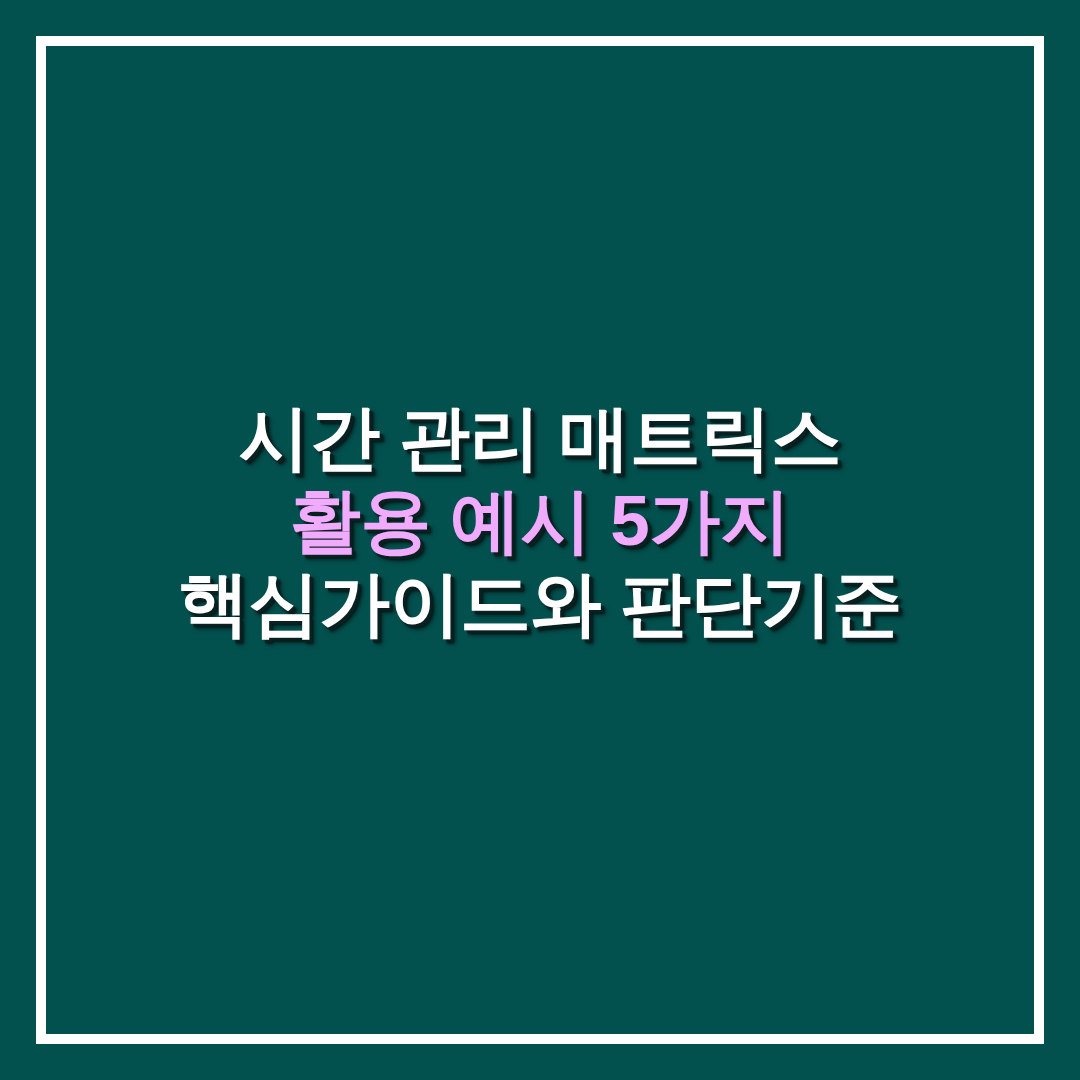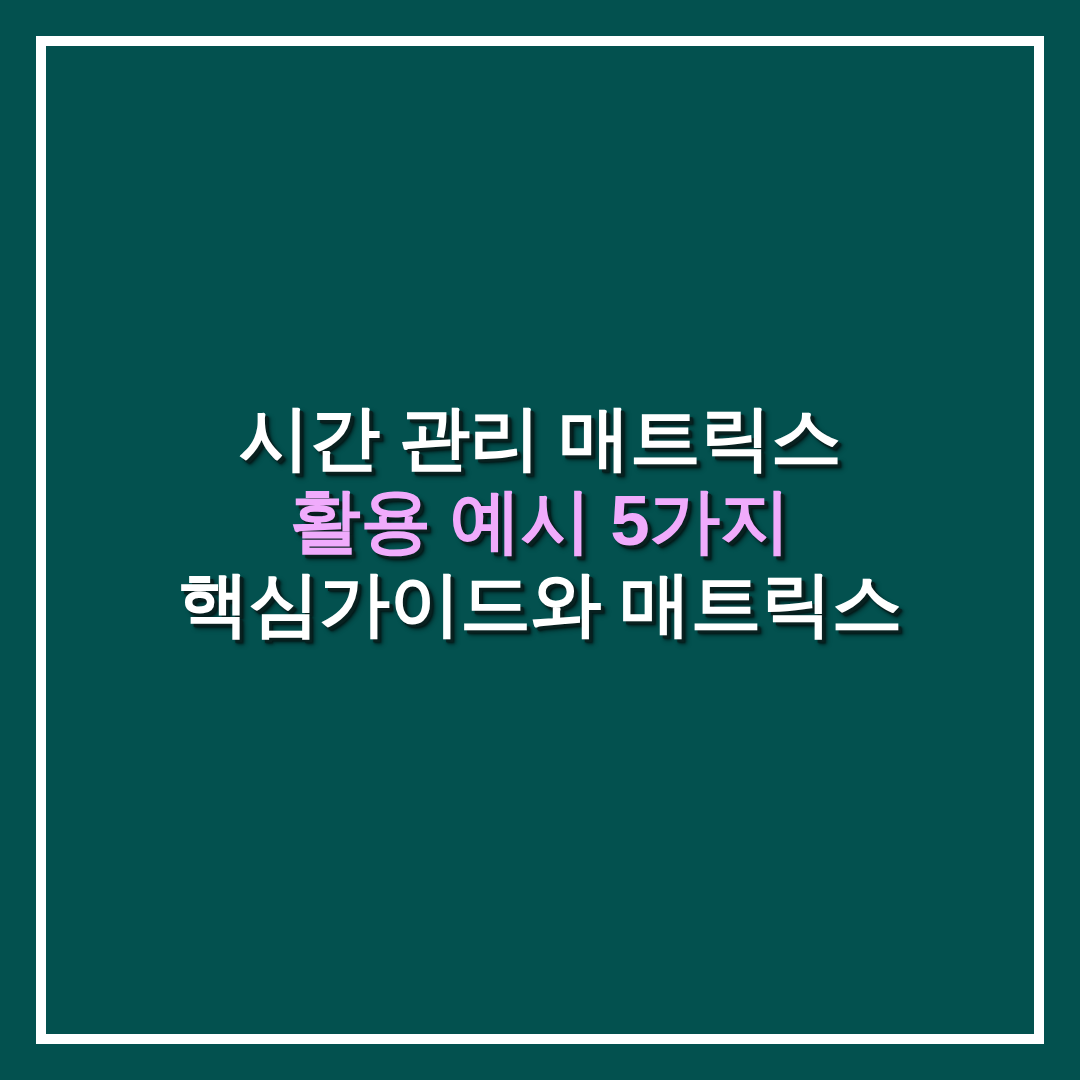--- a/index.html
+++ b/index.html
@@ -66,16 +66,16 @@
 </head>
 <body>
 
 <div id="card" style="background: rgb(3, 81, 79);">
 
   <div id="frame" style="border-color: rgb(255, 255, 255); border-width: 10px; inset: 36px;"></div>
 
   <div id="headline">
     <span class="hl-line" style="color: rgb(255, 255, 255); font-size: 71px;">시간 관리 매트릭스</span>
     <span class="hl-line" style="color: #f0abfc; font-size: 71px;">활용 예시 5가지</span>
-    <span class="hl-line" style="color: rgb(255, 255, 255); font-size: 71px;">핵심가이드와 매트릭스</span>
+    <span class="hl-line" style="color: rgb(255, 255, 255); font-size: 71px;">핵심가이드와 판단기준</span>
   </div>
 
 </div>
 
 </body></html>

